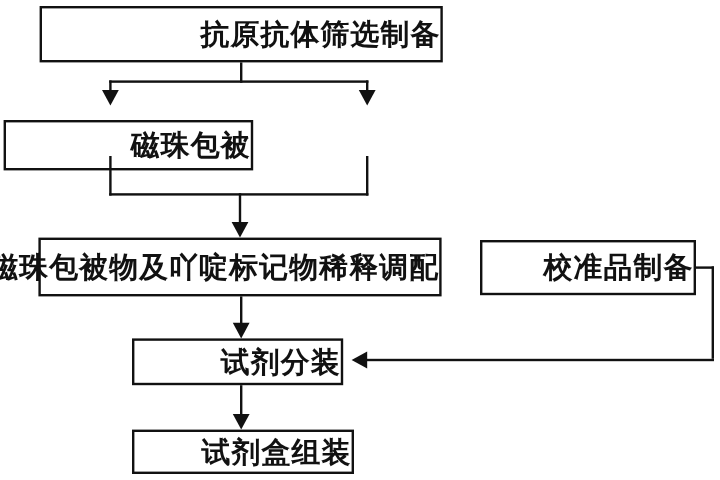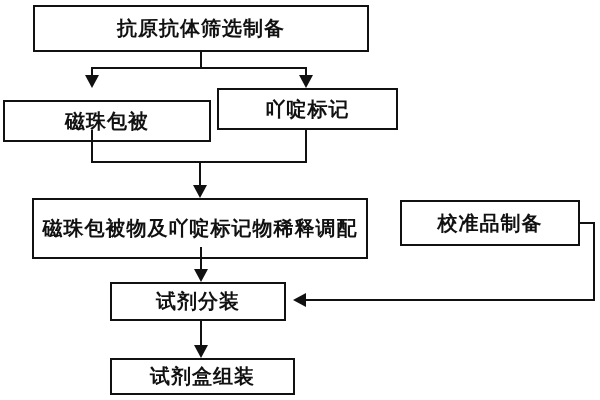--- a/index.html
+++ b/index.html
@@ -7,22 +7,22 @@
     position:relative;
     width:600px;height:400px;
     background:#ffffff;
     font-family:"Liberation Serif","DejaVu Serif",serif;
     overflow:hidden;
   }
   .node{
     position:absolute;
     border:2px solid #111;
     background:#fff;
-    display:flex;align-items:center;justify-content:center;
-    font-size:20px;font-weight:bold;color:#111;
+    display:flex;align-items:center;justify-content:flex-end;
+    font-size:24px;font-weight:bold;color:#111;
     letter-spacing:1px;
     box-sizing:border-box;
     white-space:nowrap;
   }
   .ln{position:absolute;background:#111;}
   .arrow-down{
     position:absolute;width:0;height:0;
     border-left:7px solid transparent;
     border-right:7px solid transparent;
     border-top:13px solid #111;
@@ -40,25 +40,22 @@
 <div id="stage">
 
   <div class="node" style="left:33px;top:5px;width:336px;height:47px;">
     <span>抗原抗体筛选制备</span>
   </div>
 
   <div class="node" style="left:3px;top:100px;width:208px;height:42px;">
     <span>磁珠包被</span>
   </div>
 
-  <div class="node" style="left:217px;top:88px;width:181px;height:42px;">
-    <span>吖啶标记</span>
-  </div>
 
-  <div class="node" style="left:32px;top:198px;width:336px;height:61px;">
+  <div class="node" style="left:32px;top:198px;width:336px;height:49px;">
     <span>磁珠包被物及吖啶标记物稀释调配</span>
   </div>
 
   <div class="node" style="left:400px;top:200px;width:180px;height:46px;">
     <span>校准品制备</span>
   </div>
 
   <div class="node" style="left:110px;top:282px;width:176px;height:39px;">
     <span>试剂分装</span>
   </div>

